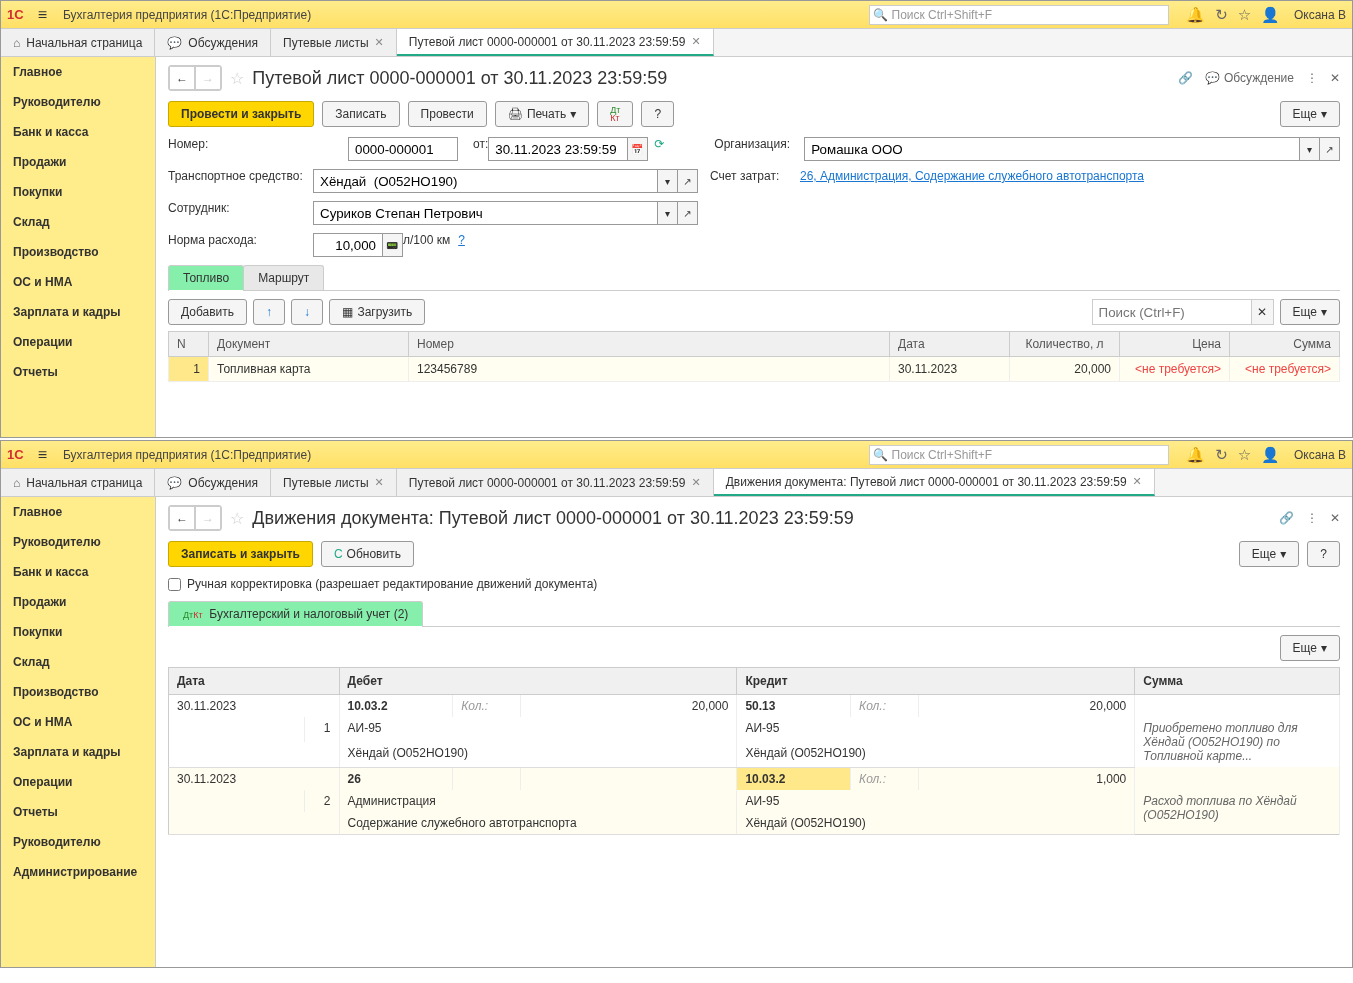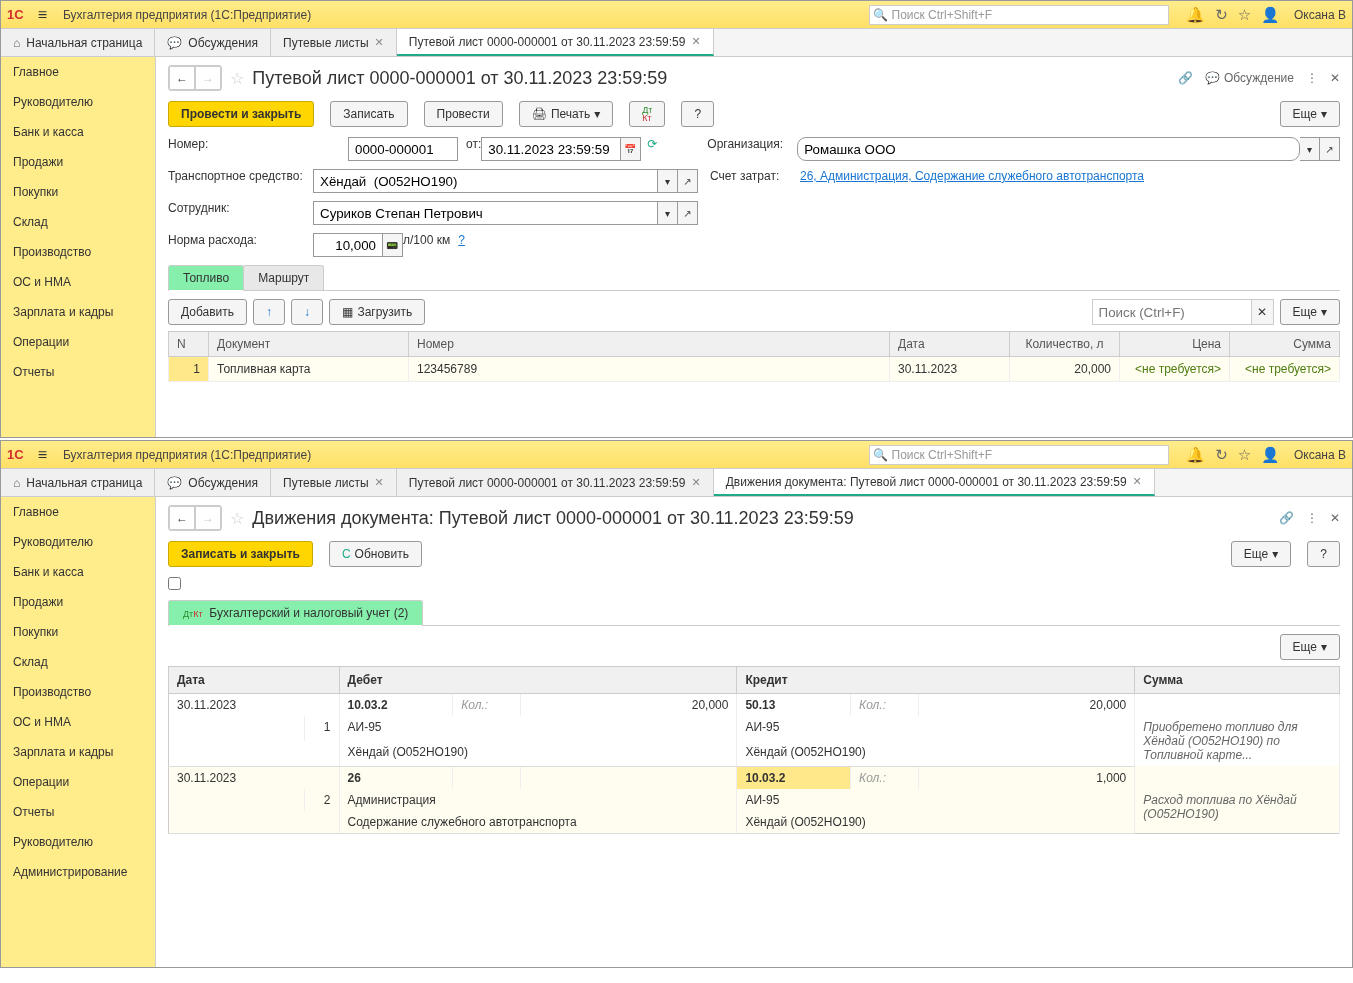--- a/index.html
+++ b/index.html
@@ -16,31 +16,31 @@
 .user-name { color: #444; margin-left: 4px; }
 
 .tab-bar { background: #f5f5f5; display: flex; border-bottom: 1px solid #ccc; height: 28px; }
 .tab { padding: 5px 12px; border-right: 1px solid #ccc; display: flex; align-items: center; gap: 6px; cursor: pointer; background: #f0f0f0; }
 .tab.active { background: #fff; border-bottom: 2px solid #2a8; }
 .tab-close { color: #888; cursor: pointer; font-size: 11px; }
 .tab-icon { color: #666; }
 
 .body-area { display: flex; min-height: 380px; }
 .sidebar { width: 155px; background: #ffec8b; border-right: 1px solid #ccc; }
-.sidebar-item { padding: 8px 12px; cursor: pointer; color: #333; }
+.sidebar-item { padding: 8px 12px; cursor: pointer; color: #333; font-weight: bold; }
 
 .main-content { flex: 1; padding: 8px 12px; background: #fff; }
 .page-header { display: flex; align-items: center; gap: 8px; margin-bottom: 10px; }
 .nav-btn { border: 1px solid #ccc; background: #fff; width: 26px; height: 24px; display: flex; align-items: center; justify-content: center; cursor: pointer; }
 .nav-btn.disabled { color: #ccc; }
 .star-icon { color: #ccc; font-size: 16px; cursor: pointer; }
 .page-title { font-size: 18px; font-weight: normal; flex: 1; }
 .page-header-right { display: flex; gap: 12px; align-items: center; color: #666; }
 
-.toolbar { display: flex; gap: 16px; margin-bottom: 10px; align-items: center; }
+.toolbar { display: flex; gap: 8px; margin-bottom: 10px; align-items: center; }
 .btn { border: 1px solid #999; background: #f5f5f5; padding: 4px 12px; cursor: pointer; height: 26px; display: flex; align-items: center; gap: 4px; border-radius: 3px; }
 .btn-primary { background: #ffd600; border-color: #c9a800; font-weight: bold; }
 .toolbar-spacer { flex: 1; }
 
 .form-row { display: flex; align-items: flex-start; margin-bottom: 8px; }
 .form-label { width: 145px; color: #333; }
 .form-input { border: 1px solid #999; padding: 3px 6px; height: 24px; background: #fff; }
 .input-btn { border: 1px solid #999; border-left: none; width: 20px; height: 24px; background: #f5f5f5; display: flex; align-items: center; justify-content: center; cursor: pointer; font-size: 10px; }
 .link { color: #1976d2; text-decoration: underline; cursor: pointer; }
 
@@ -50,21 +50,21 @@
 .sub-tab.active::after { content: ''; position: absolute; bottom: -1px; left: 0; right: 0; height: 1px; background: #fff; }
 
 .sub-toolbar { display: flex; gap: 6px; margin-bottom: 6px; align-items: center; }
 .search-field { border: 1px solid #ccc; padding: 3px 6px; width: 160px; height: 26px; color: #999; }
 .clear-btn { border: 1px solid #ccc; border-left: none; height: 26px; width: 22px; display: flex; align-items: center; justify-content: center; cursor: pointer; background: #f5f5f5; }
 
 .data-table { width: 100%; border-collapse: collapse; border: 1px solid #ccc; }
 .data-table th { background: #f0f0f0; border: 1px solid #ccc; padding: 5px 8px; text-align: left; font-weight: normal; color: #555; }
 .data-table td { border: 1px solid #eee; padding: 5px 8px; background: #fffef0; }
 .data-table .num-cell { background: #ffe88a; text-align: right; width: 40px; }
-.placeholder-cell { color: #4d7c0f; text-align: right; }
+.placeholder-cell { color: #ef4444; text-align: right; }
 .right-align { text-align: right; }
 
 .checkbox-row { display: flex; align-items: center; gap: 6px; margin-bottom: 10px; }
 
 .movements-table { width: 100%; border-collapse: collapse; border: 1px solid #ccc; }
 .movements-table th { background: #f0f0f0; border: 1px solid #ccc; padding: 6px 8px; text-align: left; font-weight: bold; }
 .movements-table td { border-right: 1px solid #eee; padding: 4px 8px; vertical-align: top; }
 .mt-row-sep td { border-bottom: 1px solid #ddd; }
 .mt-alt { background: #fffcf0; }
 .mt-bold { font-weight: bold; }
@@ -169,29 +169,29 @@
         <div class="toolbar-spacer"></div>
         <div class="btn">
             <span>Еще</span>
             <span>▾</span>
           </div>
       </div>
 
       <div class="form-row">
         <div class="form-label">Номер:</div>
         <input class="form-input" style="width: 110px; margin-left: 35px;" value="0000-000001">
-        <span style="margin-left:8px;">от:</span>
+        <span style="margin-left:15px;">от:</span>
         <div style="display:flex;">
           <input class="form-input" style="width: 140px;" value="30.11.2023 23:59:59">
           <div class="input-btn">📅</div>
         </div>
         <span style="color:#2a8;margin-left:6px;cursor:pointer;">⟳</span>
         <div class="form-label" style="width:90px;margin-left:50px;">Организация:</div>
         <div style="display:flex;flex:1;">
-          <input class="form-input" style="flex: 1 1 0%; border-radius: 9px;" value="Ромашка ООО">
+          <input class="form-input" style="flex: 1 1 0%;" value="Ромашка ООО">
           <div class="input-btn">▾</div>
           <div class="input-btn">↗</div>
         </div>
       </div>
 
       <div class="form-row">
         <div class="form-label">Транспортное средство:</div>
         <div style="display:flex;width:385px;">
           <input class="form-input" style="flex: 1 1 0%;" value="Хёндай  (О052НО190)">
           <div class="input-btn">▾</div>
@@ -353,20 +353,21 @@
         <div class="toolbar-spacer"></div>
         <div class="btn">
             <span>Еще</span>
             <span>▾</span>
           </div>
         <div class="btn">?</div>
       </div>
 
       <div class="checkbox-row">
         <input type="checkbox" style="">
+        <span>Ручная корректировка (разрешает редактирование движений документа)</span>
       </div>
 
       <div class="sub-tabs">
         <div class="sub-tab active"><span class="dt-kt-icon"><span class="dt">Дт</span><span class="kt">Кт</span></span>&nbsp;&nbsp;<span>Бухгалтерский и налоговый учет (2)</span></div>
       </div>
 
       <div class="more-box">
         <div class="btn">
             <span>Еще</span>
             <span>▾</span>

